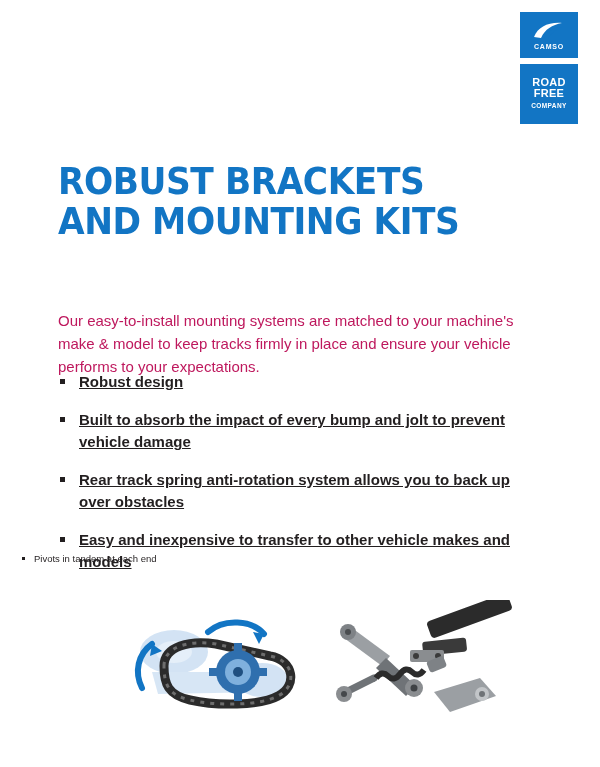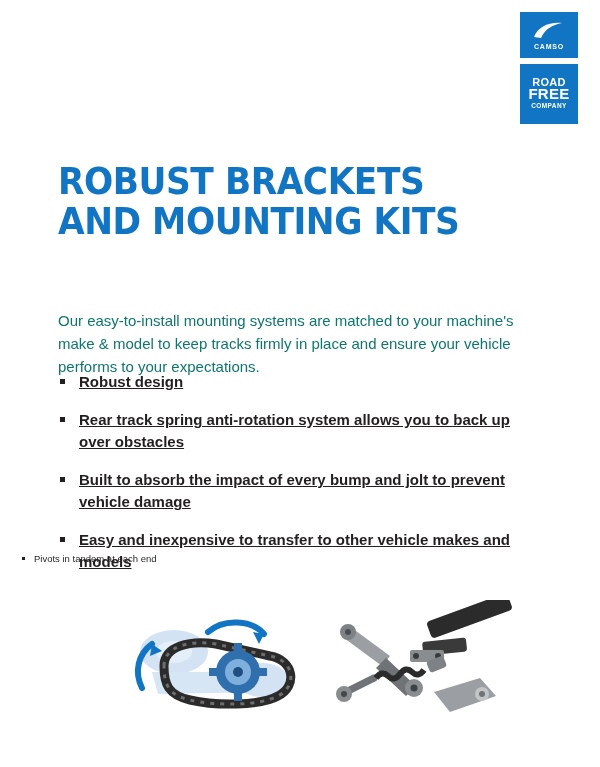--- a/index.html
+++ b/index.html
@@ -60,21 +60,21 @@
     justify-content: center;
     padding: 2px 0;
   }
   .road-free .rf-line {
     color: #ffffff;
     font-weight: bold;
     line-height: 11px;
     text-align: center;
   }
   .road-free .rf-1 { font-size: 11px; letter-spacing: 0.3px; }
-  .road-free .rf-2 { font-size: 15px; letter-spacing: 0.3px; }
+  .road-free .rf-2 { font-size: 11px; letter-spacing: 0.3px; }
   .road-free .rf-3 { font-size: 6.5px; letter-spacing: 0.4px; margin-top: 1px; }
 
   
   .heading {
     position: absolute;
     top: 137px;
     left: 58px;
     width: 470px;
     color: #1275c4;
     font-family: "DejaVu Sans", sans-serif;
@@ -88,21 +88,21 @@
   .heading .l2 { display: block; }
 
   
   .intro {
     position: absolute;
     top: 294px;
     left: 58px;
     width: 476px;
     font-size: 15px;
     line-height: 23px;
-    color: #0f766e;
+    color: #be185d;
   }
 
   
   .bullets {
     position: absolute;
     top: 371px;
     left: 58px;
     width: 470px;
     margin: 0;
     padding: 0;
@@ -185,22 +185,22 @@
 
 <h1 class="heading">
   <span class="l1">ROBUST BRACKETS</span>
   <span class="l2">AND MOUNTING KITS</span>
 </h1>
 
 <p class="intro">Our easy-to-install mounting systems are matched to your machine's make &amp; model to keep tracks firmly in place and ensure your vehicle performs to your expectations.</p>
 
 <ul class="bullets">
   <li>Robust design</li>
+  <li>Built to absorb the impact of every bump and jolt to prevent vehicle damage</li>
   <li>Rear track spring anti-rotation system allows you to back up over obstacles</li>
-  <li>Built to absorb the impact of every bump and jolt to prevent vehicle damage</li>
   <li>Easy and inexpensive to transfer to other vehicle makes and models</li>
 </ul>
 
 <div class="caption">Pivots in tandem at each end</div>
 
 <div class="figure-area">
 
   <span class="fig-track">
     <svg width="210" height="120" viewBox="0 0 210 120" xmlns="http://www.w3.org/2000/svg">
 

